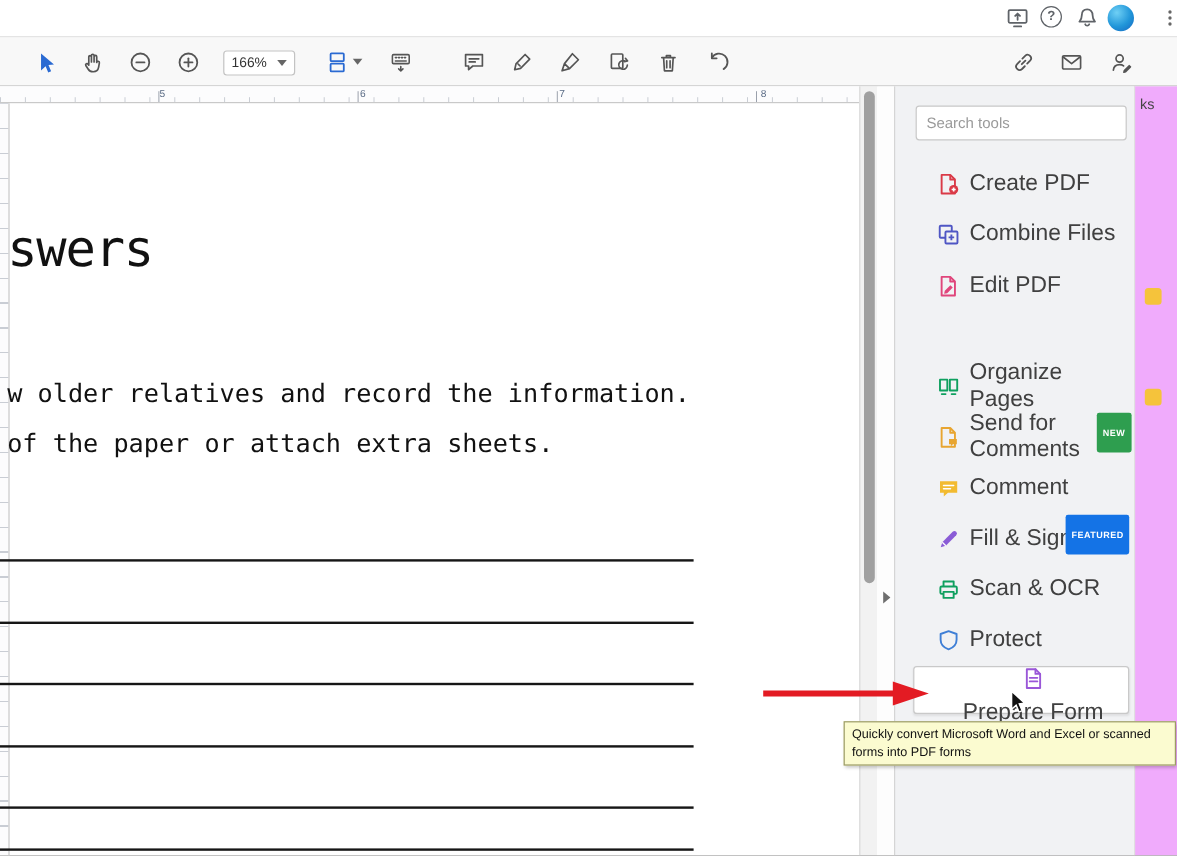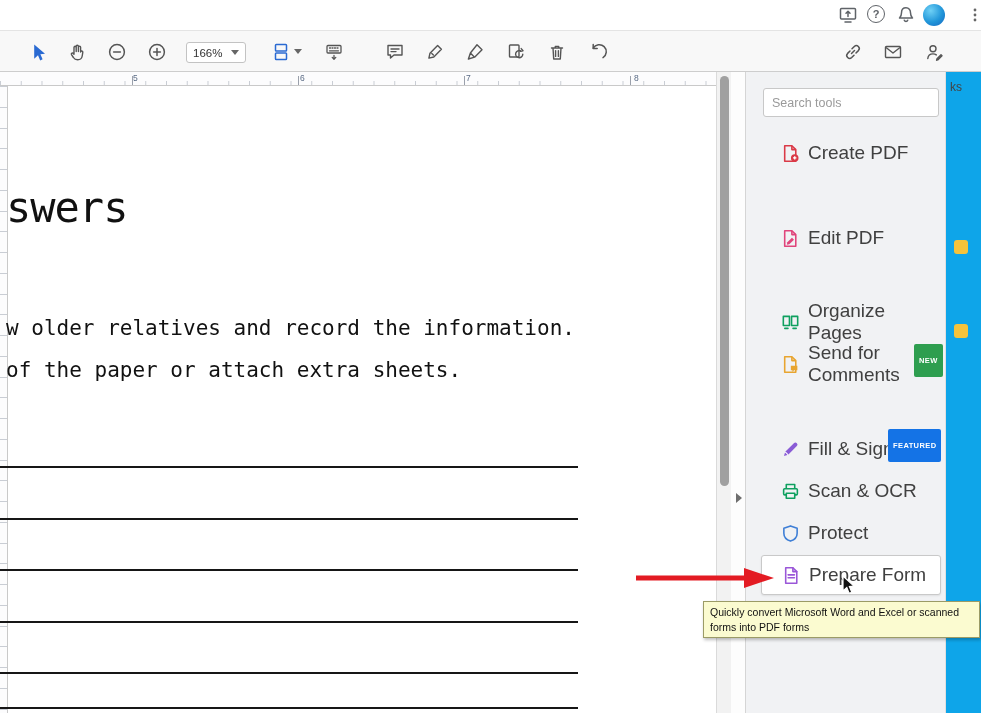--- a/index.html
+++ b/index.html
@@ -60,30 +60,30 @@
   
   .tools-panel { position:absolute; left:745px; top:72px; width:200px; height:641px; background:#f1f2f4;
     border-left:1px solid #d5d5d5; }
   .search-box { position:absolute; left:17px; top:16px; width:176px; height:29px; background:#fff;
     border:1px solid #c8c8c8; border-radius:3px; font-size:12.5px; color:#333; padding:0 8px;
     font-family:"Liberation Sans", sans-serif; }
   .search-box::placeholder { color:#9a9a9a; }
   .tool-row { position:absolute; left:15px; width:180px; height:42px; display:flex; align-items:center;
     padding-left:20px; gap:8px; cursor:pointer; border-radius:3px; }
   .tool-row.selected { height:40px; background:#fff; border:1px solid #c9c9c9;
-    box-shadow:0 1px 2px rgba(0,0,0,0.08); }
+    box-shadow:0 1px 2px rgba(0,0,0,0.08);flex-direction:column; }
   .tool-icon { width:19px; height:19px; flex:0 0 19px; }
   .tool-label { font-size:19px; color:#404040; }
   .badge { position:absolute; font-size:7.5px; font-weight:bold; color:#fff; padding:12px 5px;
     border-radius:2px; letter-spacing:0.4px; z-index:2; }
   .badge-new { background:var(--badge-new-bg,#2e9e4f); }
   .badge-featured { background:var(--badge-featured-bg,#1473e6); }
 
   
-  .right-strip { position:absolute; left:945px; top:72px; width:36px; height:641px; background:#0ea5e9;
+  .right-strip { position:absolute; left:945px; top:72px; width:36px; height:641px; background:#f0abfc;
     border-left:1px solid #e0e0e0;text-align:right; }
   .strip-fragment { position:absolute; left:4px; top:8px; font-size:12px; color:#444; }
   .strip-chip { position:absolute; left:8px; width:14px; height:14px; background:#f5c33b; border-radius:3px; }
 
   
   .annot-arrow { position:absolute; left:628px; top:565px; z-index:25; pointer-events:none; }
   .annot-arrow line { stroke:var(--arrow-red,#e31b23); }
   .annot-arrow polygon { fill:var(--arrow-red,#e31b23); }
   .mouse-cursor { position:absolute; left:840px; top:575px; z-index:26; pointer-events:none; }
   .tooltip { position:absolute; left:703px; top:601px; width:277px; background:var(--tooltip-bg,#fbfbd0);
@@ -255,20 +255,30 @@
         <svg viewBox="0 0 18 18" width="19" height="19" fill="none" stroke="currentColor" stroke-width="1.5" stroke-linejoin="round">
           <path d="M3.5 1.6 h6.8 l3.7 3.7 v11.1 h-10.5 z"></path>
             <path d="M10.3 1.6 v3.7 h3.7"></path>
           <circle cx="13" cy="13.2" r="3.6" fill="currentColor" stroke="none"></circle>
           <path d="M13 11.6 v3.2 M11.4 13.2 h3.2" stroke="#fff" stroke-width="1.3"></path>
         </svg>
       </span>
       <span class="tool-label">Create PDF</span>
     </div>
 
+    <div class="tool-row" style="top:102px">
+      <span class="tool-icon" style="color: rgb(79, 86, 196);">
+        <svg viewBox="0 0 18 18" width="19" height="19" fill="none" stroke="currentColor" stroke-width="1.5" stroke-linejoin="round">
+          <rect x="2" y="2" width="9.5" height="9.5" rx="0.8"></rect>
+          <rect x="6.5" y="6.5" width="9.5" height="9.5" rx="0.8" fill="#f1f2f4"></rect>
+          <path d="M11.2 9 v4.4 M9 11.2 h4.4"></path>
+        </svg>
+      </span>
+      <span class="tool-label">Combine Files</span>
+    </div>
 
     <div class="tool-row" style="top:145px">
       <span class="tool-icon" style="color: rgb(224, 69, 123);">
         <svg viewBox="0 0 18 18" width="19" height="19" fill="none" stroke="currentColor" stroke-width="1.5" stroke-linejoin="round">
           <path d="M3.5 1.6 h6.8 l3.7 3.7 v11.1 h-10.5 z"></path>
             <path d="M10.3 1.6 v3.7 h3.7"></path>
           <path d="M6 12.6 l4.4-4.4 1.9 1.9 -4.4 4.4 -2.4 .5 z" fill="currentColor" stroke="none"></path>
         </svg>
       </span>
       <span class="tool-label">Edit PDF</span>
@@ -291,20 +301,29 @@
         <svg viewBox="0 0 18 18" width="19" height="19" fill="none" stroke="currentColor" stroke-width="1.5" stroke-linejoin="round">
           <path d="M3.5 1.6 h6.8 l3.7 3.7 v11.1 h-10.5 z"></path>
             <path d="M10.3 1.6 v3.7 h3.7"></path>
           <path d="M9.3 10.3 h6.2 v4.1 h-3.1 l-1.6 1.6 v-1.6 h-1.5 z" fill="currentColor" stroke="none"></path>
         </svg>
       </span>
       <span class="tool-label">Send for Comments</span>
     </div>
     <span class="badge badge-new" style="left:168px; top:272px">NEW</span>
 
+    <div class="tool-row" style="top:314px">
+      <span class="tool-icon" style="color: rgb(242, 187, 48);">
+        <svg viewBox="0 0 18 18" width="19" height="19">
+          <path d="M2.2 2.8 h13.6 v9.2 h-7.3 l-3.3 2.9 v-2.9 H2.2 z" fill="currentColor"></path>
+          <path d="M5 6.2 h8 M5 8.8 h5.5" stroke="#fff" stroke-width="1.2" stroke-linecap="round"></path>
+        </svg>
+      </span>
+      <span class="tool-label">Comment</span>
+    </div>
 
     <div class="tool-row" style="top:356px">
       <span class="tool-icon" style="color: rgb(138, 92, 214);">
         <svg viewBox="0 0 18 18" width="19" height="19">
           <path d="M2.8 15.2 l1.2-4 8.2-8.2 a1.9 1.9 0 0 1 2.8 2.8 l-8.2 8.2 z" fill="currentColor"></path>
           <path d="M4 11.2 l2.8 2.8" stroke="#fff" stroke-width="1"></path>
         </svg>
       </span>
       <span class="tool-label">Fill &amp; Sign</span>
     </div>

